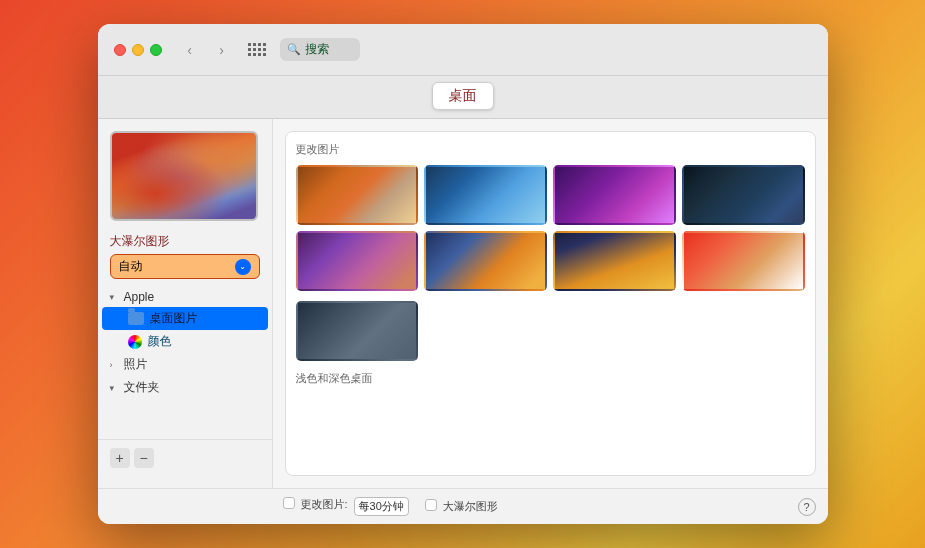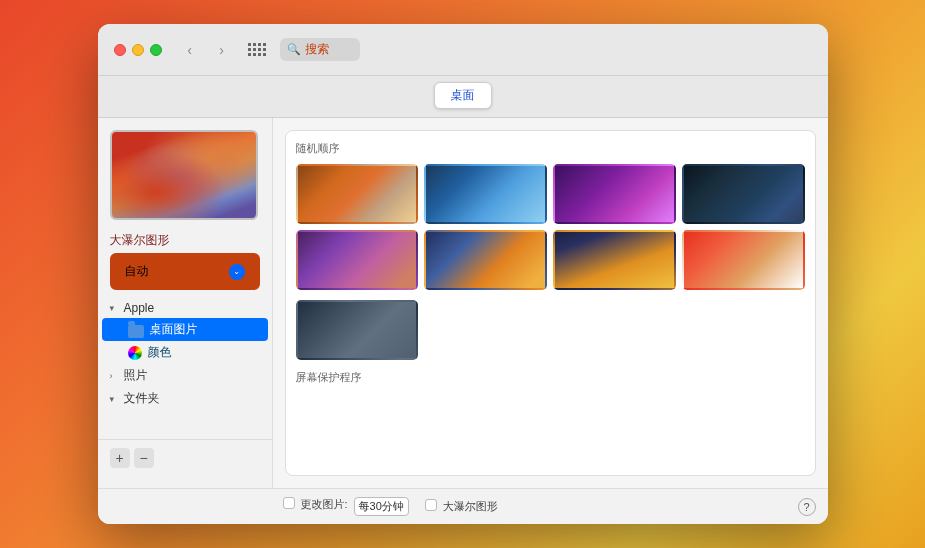--- a/index.html
+++ b/index.html
@@ -98,38 +98,38 @@
       min-width: 80px;
     }
 
     .search-icon-inner {
       color: #888;
       font-size: 11px;
     }
 
     .search-text {
       font-size: 12px;
-      color: #c2410c;
+      color: #14532d;
     }
 
     
     .tabs-bar {
       background: #e8e8e8;
       display: flex;
       justify-content: center;
       gap: 0;
       padding: 6px 0 8px 0;
       flex-shrink: 0;
       border-bottom: 1px solid #d0d0d0;
     }
 
     .tab {
       padding: 4px 16px;
-      font-size: 12px;
-      color: #1d4ed8;
+      font-size: 14px;
+      color: #7f1d1d;
       border-radius: 6px;
       cursor: pointer;
       border: 1px solid transparent;
     }
 
     .tab.active {
       background: white;
       border-color: #ccc;
       box-shadow: 0 1px 3px rgba(0,0,0,0.15);
     }
@@ -184,22 +184,22 @@
       padding: 0 12px;
     }
 
     .dropdown-row {
       padding: 0 12px;
       margin-bottom: 8px;
     }
 
     .dropdown {
       width: 100%;
-      background: #c2410c;
-      border: 7px solid #c2410c;
+      background: #fdba74;
+      border: 1px solid #c2410c;
       border-radius: 6px;
       padding: 3px 8px;
       font-size: 12px;
       display: flex;
       align-items: center;
       justify-content: space-between;
       cursor: pointer;
     }
 
     .dropdown-arrow {
@@ -241,21 +241,21 @@
       display: flex;
       align-items: center;
       gap: 6px;
       padding: 3px 12px 3px 26px;
       font-size: 12px;
       color: #0c4a6e;
       cursor: pointer;
       border-radius: 4px;
       margin: 0 4px;
     }
-    .tree-item.selected { background: #0070ff; color: #ffffff; align-items: flex-end; }
+    .tree-item.selected { background: #0070ff; color: #0f172a; }
 
     .folder-icon-blue {
       width: 16px;
       height: 13px;
       background: #4a90e2;
       border-radius: 2px;
       position: relative;
       flex-shrink: 0;
     }
 
@@ -496,38 +496,38 @@
       <div class="sidebar-bottom">
         <div class="add-remove-btn">+</div>
         <div class="add-remove-btn">−</div>
       </div>
 
     </div>
 
     <div class="right-panel">
       <div class="wallpaper-grid-container">
 
-        <div class="section-label">随机顺序</div>
+        <div class="section-label">更改图片</div>
 
         <div class="wallpaper-grid">
           <div class="wallpaper-thumb wt1"></div>
           <div class="wallpaper-thumb wt2"></div>
           <div class="wallpaper-thumb wt3"></div>
           <div class="wallpaper-thumb wt4"></div>
           <div class="wallpaper-thumb wt5"></div>
           <div class="wallpaper-thumb wt6"></div>
           <div class="wallpaper-thumb wt7"></div>
           <div class="wallpaper-thumb wt8"></div>
         </div>
 
         <div class="wallpaper-grid">
           <div class="wallpaper-thumb wt9"></div>
         </div>
 
-        <div class="section-divider">屏幕保护程序</div>
+        <div class="section-divider">浅色和深色桌面</div>
 
       </div>
     </div>
 
   </div>
 
   <div class="bottom-options">
     <div class="checkbox-row">
       <div class="checkbox"></div>
       <span>更改图片:</span>

